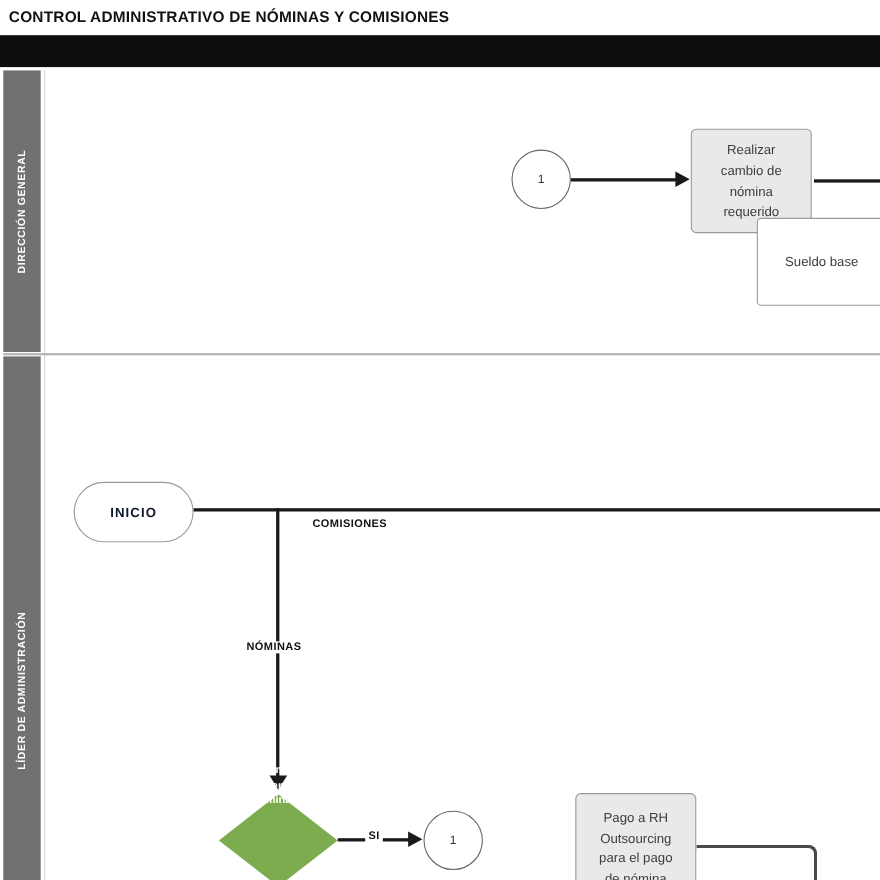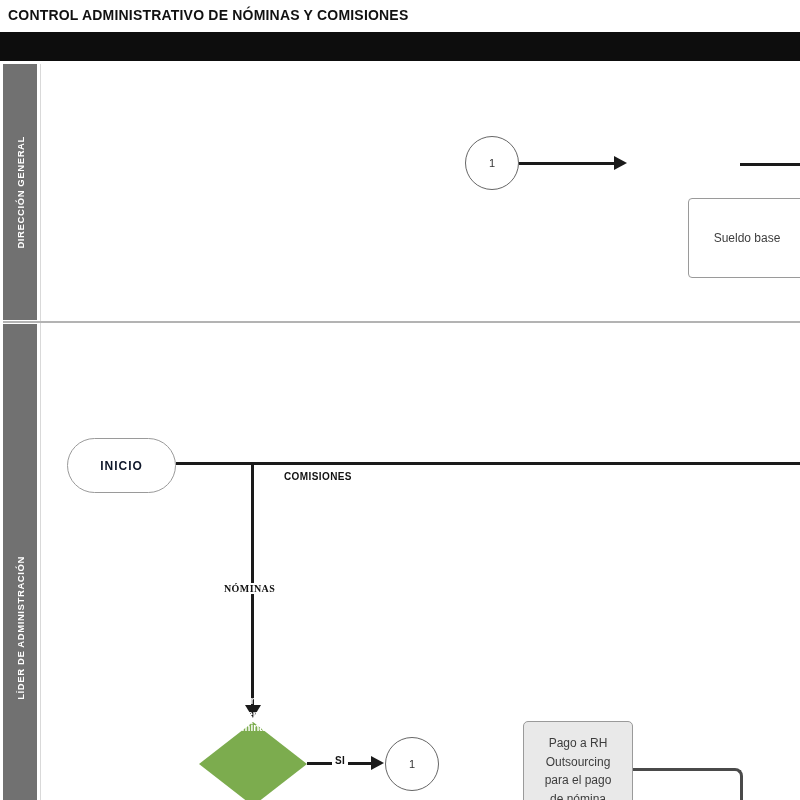--- a/index.html
+++ b/index.html
@@ -43,21 +43,21 @@
 
   .note{position:absolute;left:688px;top:198px;width:118px;height:80px;background:#fff;border:1.5px solid var(--process-border);border-radius:4px;display:flex;align-items:center;justify-content:center;font-size:12px;color:var(--text-dark);z-index:3;}
 
   .terminator{position:absolute;left:67px;top:438px;width:109px;height:55px;background:#fff;border:1.5px solid var(--process-border);border-radius:28px;display:flex;align-items:center;justify-content:center;font-size:12px;font-weight:bold;letter-spacing:1px;color:#0f172a;}
 
   .diamond{position:absolute;left:199px;top:722px;width:108px;height:84px;background:var(--decision-fill);clip-path:polygon(50% 0,100% 50%,50% 100%,0 50%);}
   .diamond-label{position:absolute;left:203px;top:694px;width:100px;text-align:center;color:#fff;font-size:10px;font-weight:bold;line-height:1.35;white-space:pre-line;z-index:2;}
 
   .edge-label{position:absolute;font-size:10px;font-weight:bold;color:#111;background:#fff;padding:0 3px;letter-spacing:.4px;z-index:2;white-space:nowrap;}
   .edge-label.comisiones{left:281px;top:457px;margin-top:14px;}
-  .edge-label.nominas{left:221px;top:583px;font-family:Liberation Serif, serif;}
+  .edge-label.nominas{left:221px;top:583px;}
   .edge-label.si{left:332px;top:755px;}
 
   .elbow{position:absolute;left:633px;top:768px;width:110px;height:40px;border-top:3px solid var(--elbow-line);border-right:3px solid var(--elbow-line);border-top-right-radius:8px;}
 </style>
 </head>
 <body>
 
 <div id="stage">
 
   <div class="doc-title">CONTROL ADMINISTRATIVO DE NÓMINAS Y COMISIONES</div>
@@ -69,20 +69,24 @@
   <div class="lane-bar one">
     <span class="lane-label">DIRECCIÓN GENERAL</span>
   </div>
   <div class="lane-bar two">
     <span class="lane-label">LÍDER DE ADMINISTRACIÓN</span>
   </div>
 
   <div class="circle top">1</div>
   <div class="hline" style="left:519px;top:162px;width:98px;"></div>
   <div class="arrow-right" style="left:614px;top:156px;"></div>
+  <div class="process realizar">Realizar
+cambio de
+nómina
+requerido</div>
   <div class="hline" style="left:740px;top:163px;width:60px;"></div>
   <div class="note">Sueldo base</div>
 
   <div class="terminator">INICIO</div>
   <div class="hline" style="left:176px;top:462px;width:624px;"></div>
   <div class="edge-label comisiones">COMISIONES</div>
   <div class="vline" style="left:251px;top:462px;height:244px;"></div>
   <div class="edge-label nominas">NÓMINAS</div>
   <div class="arrow-down" style="left:245px;top:705px;"></div>
 

